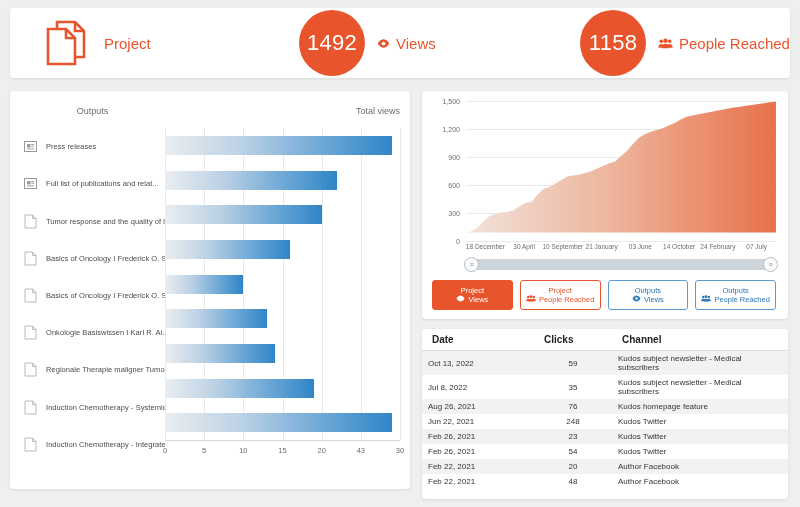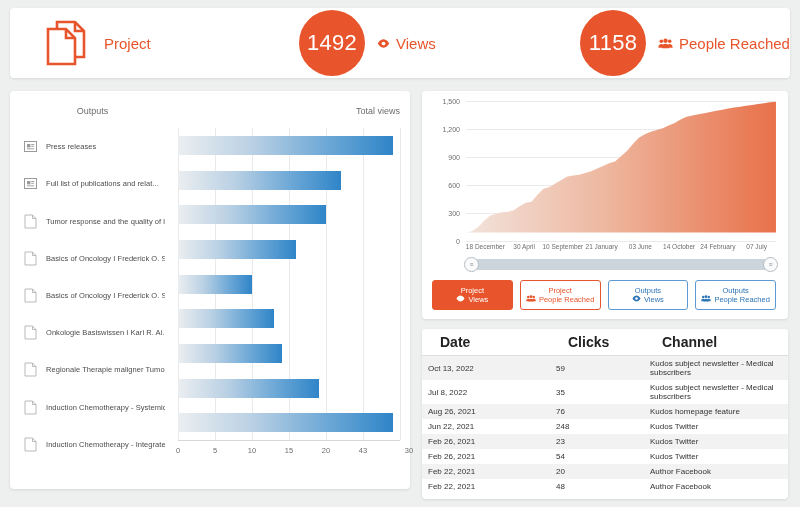--- a/index.html
+++ b/index.html
@@ -105,21 +105,20 @@
     width: 145px;
     text-align: center;
   }
   .bar-head .h-views {
     flex: 1;
     text-align: right;
   }
   .bar-plot {
     display: flex;
     height: 340px;
-    gap: 13px;
   }
   .bar-labels {
     width: 145px;
     display: flex;
     flex-direction: column;
     padding-top: 5px;
     box-sizing: border-box;
   }
   .bar-label-row {
     flex: 1;
@@ -305,36 +304,36 @@
     padding: 0;
     overflow: hidden;
   }
   table {
     width: 100%;
     border-collapse: collapse;
     font-size: 8px;
     color: #333333;
   }
   thead th {
-    font-size: 14px;
+    font-size: 10px;
     font-weight: bold;
     color: #222222;
     text-align: left;
-    padding: 5px 18px;
+    padding: 5px 10px;
     background: #ffffff;
     border-bottom: 1px solid #dddddd;
   }
   tbody td {
     padding: 3px 6px;
     border: none;
   }
   tbody tr:nth-child(odd) { background: #f2f2f2; }
   tbody tr:nth-child(even) { background: #ffffff; }
   .col-date   { width: 92px; }
-  .col-clicks { width: 58px; text-align: left; }
+  .col-clicks { width: 58px; text-align: center; }
   .col-chan   { }
   thead th.col-clicks { text-align: left; }
 </style>
 </head>
 <body>
 
 <div class="page">
 
   <div class="header-card">
 
@@ -500,21 +499,21 @@
                 <div class="bar" title="Induction Chemotherapy - Integrated...: 29" style="width: 96.6667%;"></div>
               </div>
             </div>
           <div class="x-axis" id="bar-xaxis">
               <div class="x-tick" style="left: 0%;">0</div>
               <div class="x-tick" style="left: 16.6667%;">5</div>
               <div class="x-tick" style="left: 33.3333%;">10</div>
               <div class="x-tick" style="left: 50%;">15</div>
               <div class="x-tick" style="left: 66.6667%;">20</div>
               <div class="x-tick" style="left: 83.3333%;">43</div>
-              <div class="x-tick" style="left: 100%; margin-left: 9px;">30</div>
+              <div class="x-tick" style="left: 100%;">30</div>
             </div>
         </div>
       </div>
     </div>
 
     <div class="right-col">
 
       <div class="card area-card">
         <div class="area-wrap">
           <div class="y-labels" id="area-ylabels">

